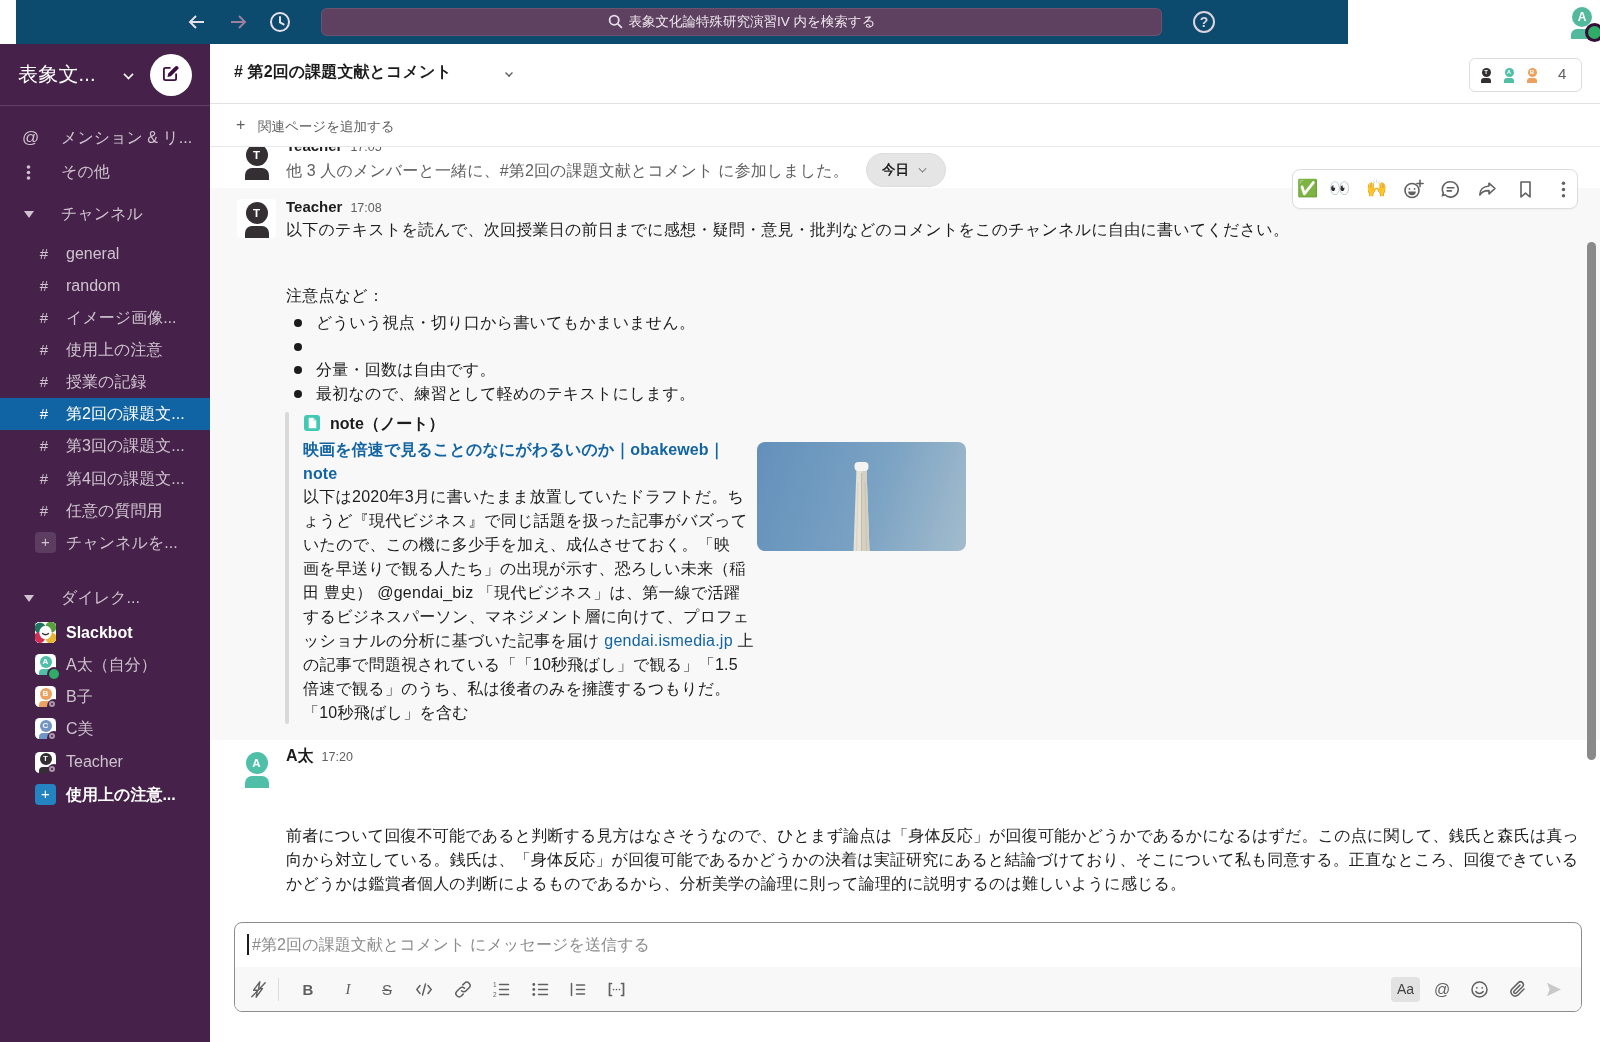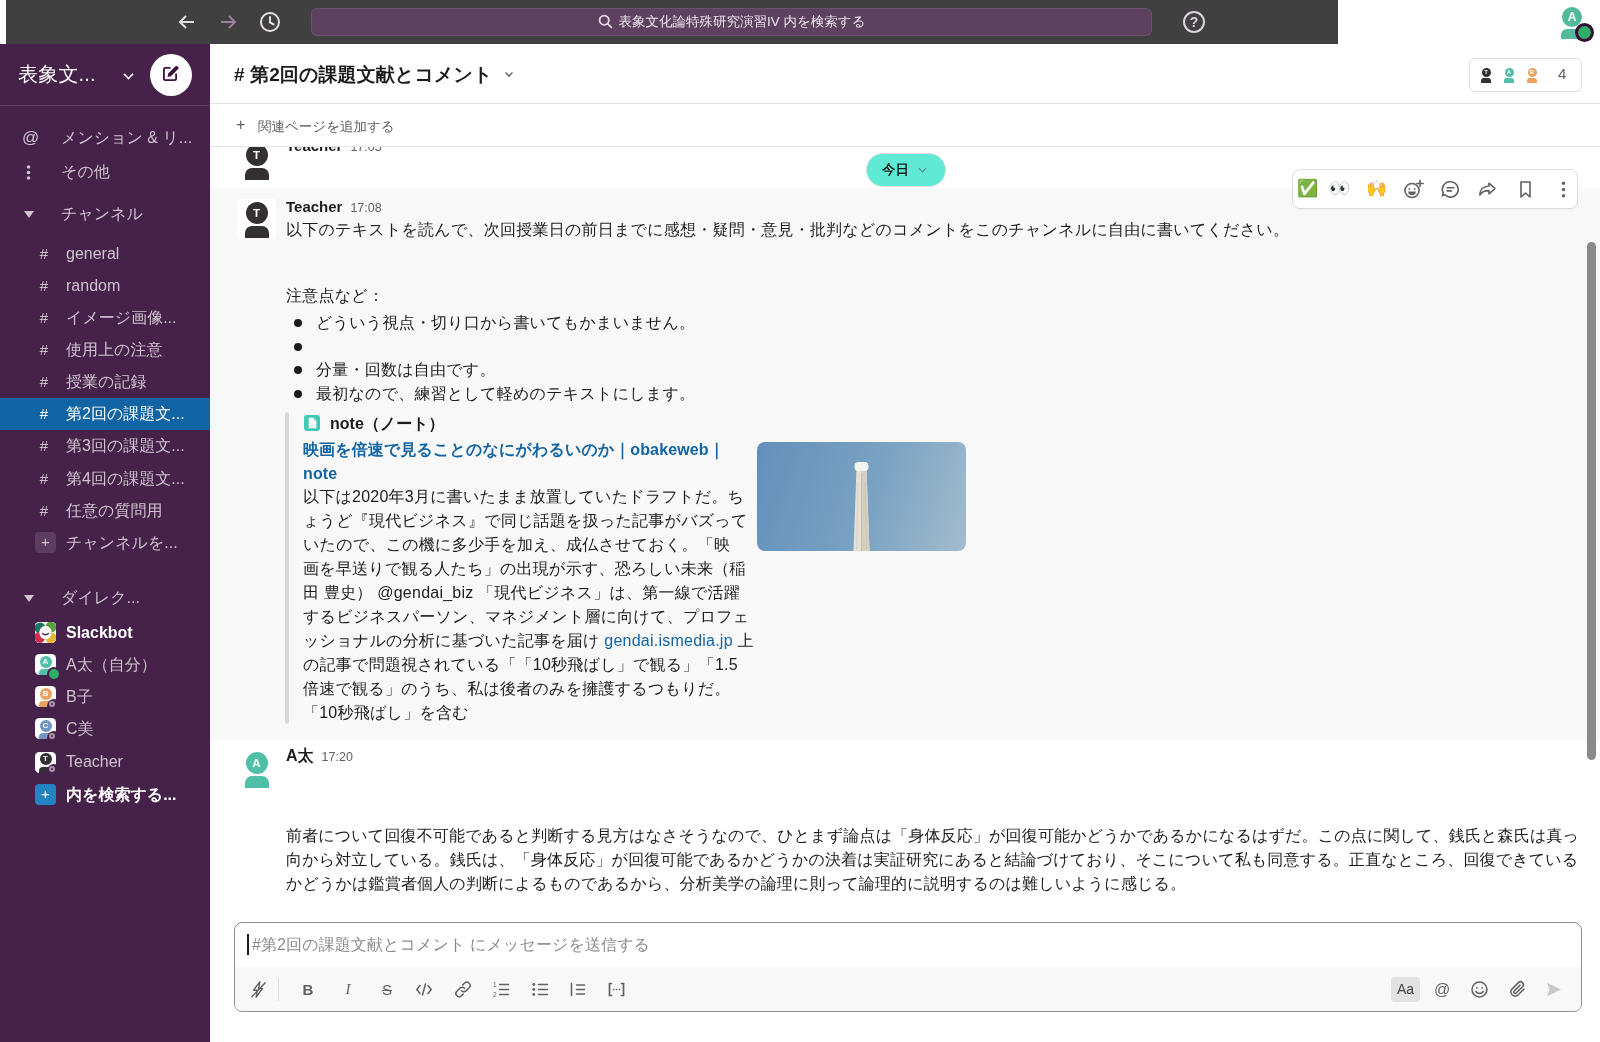--- a/index.html
+++ b/index.html
@@ -1,19 +1,19 @@
 <!DOCTYPE html>
 <html><head><meta charset="utf-8">
 <style>
 *{margin:0;padding:0;box-sizing:border-box}
 html,body{width:1600px;height:1042px;overflow:hidden;background:#fff;
 font-family:"Liberation Sans",sans-serif;-webkit-font-smoothing:antialiased}
 .abs{position:absolute}
 
-#topbar{position:absolute;left:6px;top:0;width:1332px;height:44px;background:#404040;z-index:30}
+#topbar{position:absolute;left:16px;top:0;width:1332px;height:44px;background:#0c4a6e;z-index:30}
 #search{position:absolute;left:305px;top:8px;width:841px;height:28px;background:#5e4160;border:1px solid rgba(255,255,255,.09);
 border-radius:6px;color:#eee7ee;font-size:13.5px;line-height:26px;text-align:center}
 #helpc{position:absolute;left:1177px;top:11px;width:22px;height:22px;border:2px solid #dcd3dc;
 border-radius:50%;color:#dcd3dc;font-weight:bold;font-size:14px;text-align:center;line-height:18px}
 
 #sidebar{position:absolute;left:0;top:44px;width:210px;height:998px;background:#46224a;z-index:20}
 #wshead{position:absolute;left:0;top:0;width:210px;height:62px;border-bottom:1px solid rgba(255,255,255,.14)}
 #wsname{position:absolute;left:18px;top:17px;font-size:20px;font-weight:normal;color:#fff;letter-spacing:.2px}
 #compose{position:absolute;left:150px;top:10px;width:42px;height:42px;border-radius:50%;background:#fff}
 .srow{position:absolute;left:0;width:210px;height:32px;line-height:32px;color:#cfc3cf;font-size:16px;white-space:nowrap}
@@ -197,25 +197,25 @@
         <span class="mhead" style="background:#332f33">T</span>
         <span class="mbody" style="background:#332f33"></span>
       </span>
  <span class="pdot hollow">
         <i></i>
       </span>
  <span class="txt2">Teacher</span>
     </div>
 <div class="srow bold" style="top:734.5px">
  <span class="abs" style="left:35px;top:5.5px;width:21px;height:21px;border-radius:4px;background:#2484c2;text-align:center;line-height:20px;font-size:15px;color:#fff;font-weight:normal">+</span>
- <span class="txt2">内を検索する...</span>
+ <span class="txt2">使用上の注意...</span>
     </div>
 </div>
 <div id="chheader">
-<div class="abs" style="left:24px;top:18px;font-size:19px;font-weight:bold;color:#1d1c1d;letter-spacing:.1px"># 第2回の課題文献とコメント</div>
+<div class="abs" style="left:24px;top:18px;font-size:16px;font-weight:bold;color:#1d1c1d;letter-spacing:.1px"># 第2回の課題文献とコメント</div>
 <div class="abs" style="left:295px;top:25px;width:8px;height:8px;border-right:2px solid #616061;border-bottom:2px solid #616061;transform:rotate(45deg) scale(.7)"></div>
 <div class="abs" style="left:1259px;top:14px;width:113px;height:34px;border:1px solid #ddd;border-radius:6px;background:#fff">
  <span class="abs" style="left:8px;top:8px;width:16px;height:16px;border-radius:3px;overflow:hidden;background:#fff">
         <span class="abs" style="left:3.5px;top:1px;width:9px;height:9px;border-radius:50%;background:#332f33;color:#fff;font-size:6px;font-weight:bold;text-align:center;line-height:9px">T</span>
         <span class="abs" style="left:3px;top:11px;width:10px;height:6px;border-radius:3px 3px 1px 1px;background:#332f33"></span>
       </span>
  <span class="abs" style="left:31px;top:8px;width:16px;height:16px;border-radius:3px;overflow:hidden;background:#fff">
         <span class="abs" style="left:3.5px;top:1px;width:9px;height:9px;border-radius:50%;background:#50bfa8;color:#fff;font-size:6px;font-weight:bold;text-align:center;line-height:9px">A</span>
         <span class="abs" style="left:3px;top:11px;width:10px;height:6px;border-radius:3px 3px 1px 1px;background:#50bfa8"></span>
       </span>
@@ -230,22 +230,23 @@
 <span class="abs" style="left:26px;top:13px;font-size:16px;line-height:16px">+</span>
 <span class="abs" style="left:48px;top:14px">関連ページを追加する</span>
 </div>
 <div id="msgs">
 
 <div class="av39" style="left:27px;top:97px">
       <div class="hd" style="background:#332f33">T</div>
       <div class="bd" style="background:#332f33"></div>
     </div>
 <div class="abs" style="left:76px;top:91px;height:22px;line-height:22px"><span class="msgname">Teacher</span><span class="ts">17:05</span></div>
-
-<div class="abs" style="left:656px;top:109px;width:80px;height:34px;border:1px solid #ddd;border-radius:17px;background:#5eead4;z-index:8">
+<div class="gray16 abs" style="left:76px;top:115px;height:24px;line-height:24px">他 3 人のメンバーと一緒に、#第2回の課題文献とコメント に参加しました。</div>
+
+<div class="abs" style="left:656px;top:109px;width:80px;height:34px;border:1px solid #ddd;border-radius:17px;background:#e5e5e5;z-index:8">
  <span class="abs" style="left:15px;top:7px;font-size:13.5px;font-weight:bold;color:#1d1c1d">今日</span>
  <span class="abs" style="left:52px;top:11px;width:7px;height:7px;border-right:1.7px solid #616061;border-bottom:1.7px solid #616061;transform:rotate(45deg) scale(.8)"></span>
 </div>
 
 <div class="abs" style="left:0;top:144px;width:1390px;height:552px;background:#f8f8f8"></div>
 <div class="av39" style="left:27px;top:155px">
       <div class="hd" style="background:#332f33">T</div>
       <div class="bd" style="background:#332f33"></div>
     </div>
 <div class="abs" style="left:76px;top:152px;height:22px;line-height:22px"><span class="msgname">Teacher</span><span class="ts">17:08</span></div>

